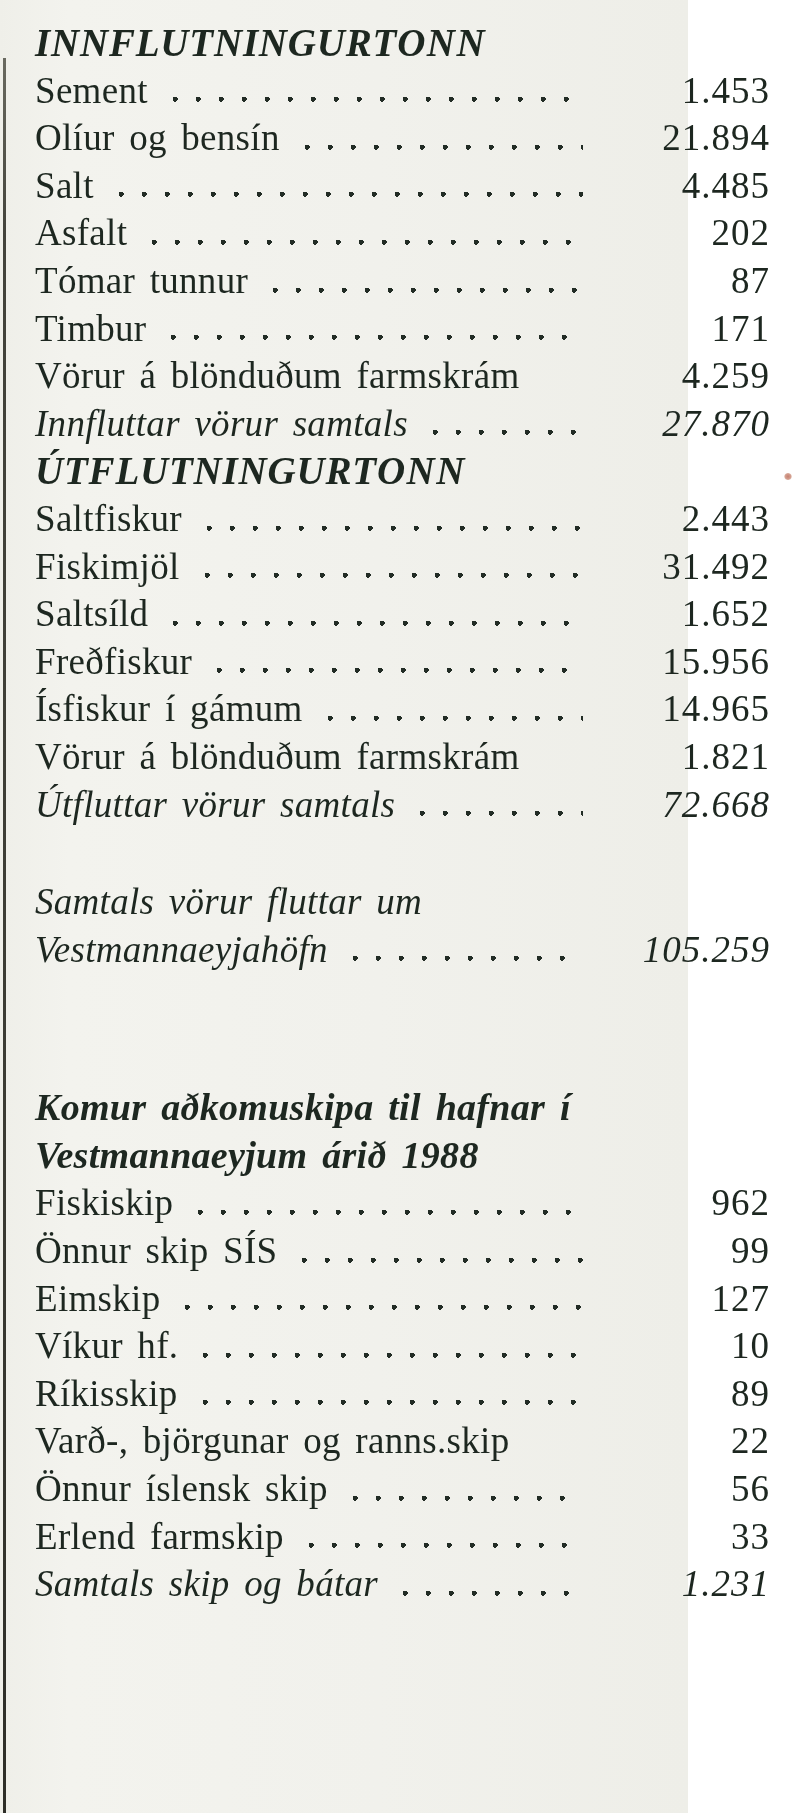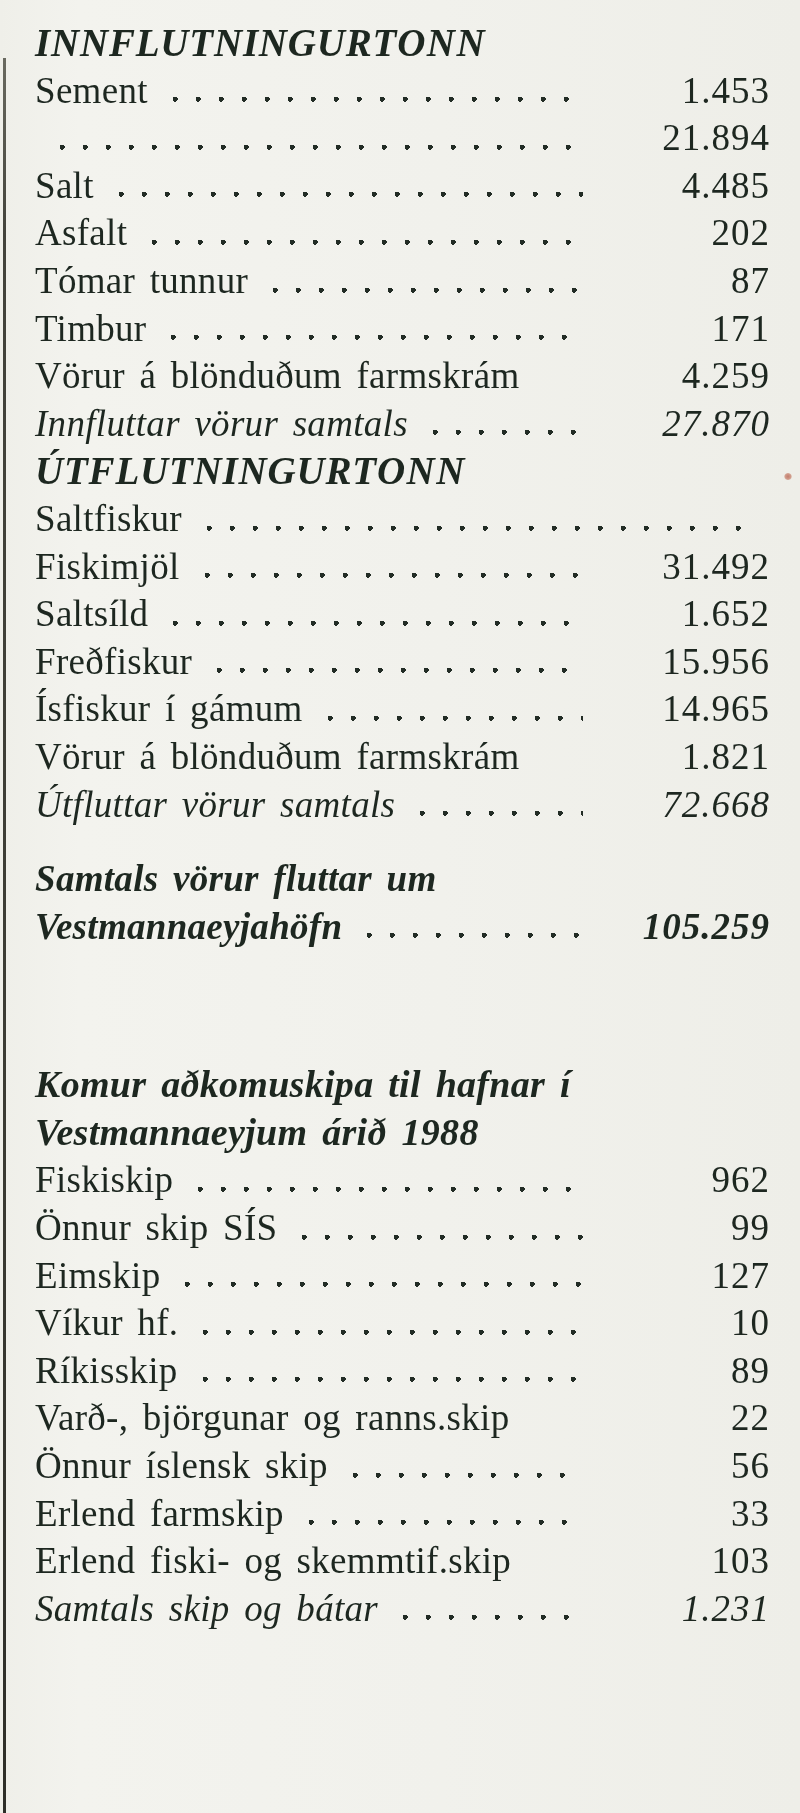--- a/index.html
+++ b/index.html
@@ -3,21 +3,21 @@
 <meta charset="utf-8">
 <style>
   html, body { margin: 0; padding: 0; }
   body {
     width: 800px; height: 1813px;
     font-family: "Liberation Serif", "DejaVu Serif", serif;
     overflow: hidden;
   }
   .page {
     position: relative;
-    width: 800px; height: 1813px;
+    width: 688px; height: 1813px;
     background: linear-gradient(90deg, #efefe9 0%, #f3f3ee 10%, #f1f1ec 55%, #eeeee8 100%);
     color: #1d2720;
     box-sizing: border-box;
   }
   .edge-line {
     position: absolute;
     left: 3px; top: 58px; bottom: 0;
     width: 3px;
     background: linear-gradient(180deg, #6a6a60 0%, #43433b 10%, #3b3b33 60%, #2e2e28 100%);
   }
@@ -56,21 +56,21 @@
   .row .value {
     flex: 0 0 175px;
     text-align: right;
     letter-spacing: 1px;
   }
   .row.header { font-style: italic; font-weight: 700; font-size: 39px; letter-spacing: 0.8px; }
   .row.header .unit { flex: 1 1 auto; text-align: left; letter-spacing: 1.5px; }
   .row.total { font-style: italic; }
   .row.bold-head { font-style: italic; font-weight: 700; font-size: 38px; }
   .sec-exports { }
-  .sec-summary { margin-top: 27px; font-weight: bold; }
+  .sec-summary { margin-top: 50px; }
   .sec-arrivals { margin-top: 111px; }
 </style>
 </head>
 <body>
 
 <div class="page">
   <div class="edge-line"></div>
   <div class="stain"></div>
 
   <div class="content">
@@ -79,20 +79,21 @@
       <div class="row header">
         <span class="label">INNFLUTNINGUR</span>
         <span class="unit">TONN</span>
       </div>
       <div class="row">
         <span class="label">Sement</span>
         <span class="leader dots"></span>
         <span class="value">1.453</span>
       </div>
       <div class="row">
+        <span class="label">Olíur og bensín</span>
         <span class="leader dots"></span>
         <span class="value">21.894</span>
       </div>
       <div class="row">
         <span class="label">Salt</span>
         <span class="leader dots"></span>
         <span class="value">4.485</span>
       </div>
       <div class="row">
         <span class="label">Asfalt</span>
@@ -122,20 +123,21 @@
     </section>
 
     <section class="sec-exports">
       <div class="row header">
         <span class="label">ÚTFLUTNINGUR</span>
         <span class="unit">TONN</span>
       </div>
       <div class="row">
         <span class="label">Saltfiskur</span>
         <span class="leader dots"></span>
+        <span class="value">2.443</span>
       </div>
       <div class="row">
         <span class="label">Fiskimjöl</span>
         <span class="leader dots"></span>
         <span class="value">31.492</span>
       </div>
       <div class="row">
         <span class="label">Saltsíld</span>
         <span class="leader dots"></span>
         <span class="value">1.652</span>
@@ -213,25 +215,20 @@
       <div class="row">
         <span class="label">Önnur íslensk skip</span>
         <span class="leader dots"></span>
         <span class="value">56</span>
       </div>
       <div class="row">
         <span class="label">Erlend farmskip</span>
         <span class="leader dots"></span>
         <span class="value">33</span>
       </div>
-      <div class="row">
-        <span class="label">Erlend fiski- og skemmtif.skip</span>
-        <span class="leader"></span>
-        <span class="value">103</span>
-      </div>
       <div class="row total">
         <span class="label">Samtals skip og bátar</span>
         <span class="leader dots"></span>
         <span class="value">1.231</span>
       </div>
     </section>
 
   </div>
 </div>
 

